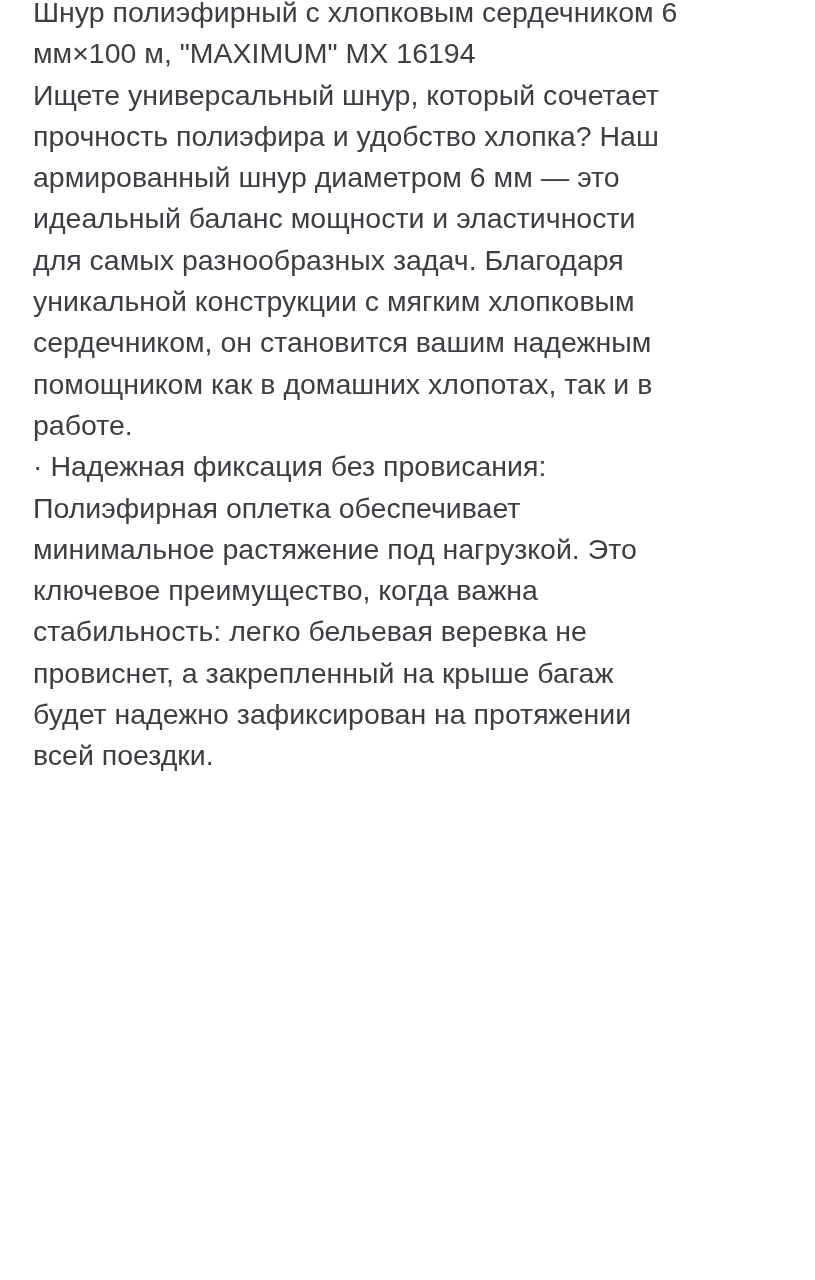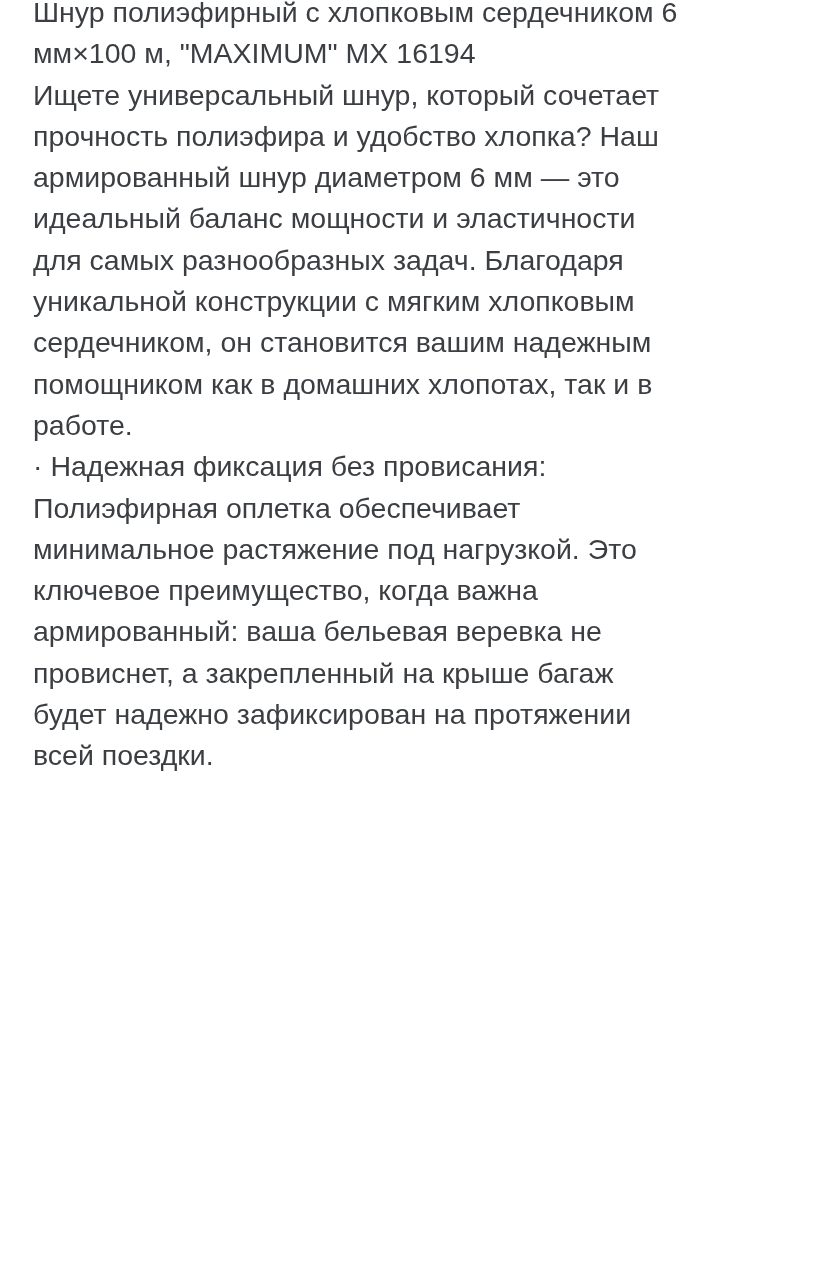--- a/index.html
+++ b/index.html
@@ -53,20 +53,20 @@
 сердечником, он становится вашим надежным
 помощником как в домашних хлопотах, так и в
 работе.</p>
 
 
 
     <p class="block">· Надежная фиксация без провисания:
 Полиэфирная оплетка обеспечивает
 минимальное растяжение под нагрузкой. Это
 ключевое преимущество, когда важна
-армированный: ваша бельевая веревка не
+стабильность: легко бельевая веревка не
 провиснет, а закрепленный на крыше багаж
 будет надежно зафиксирован на протяжении
 всей поездки.</p>
 
 
   </div>
 </main>
 
 </body></html>

